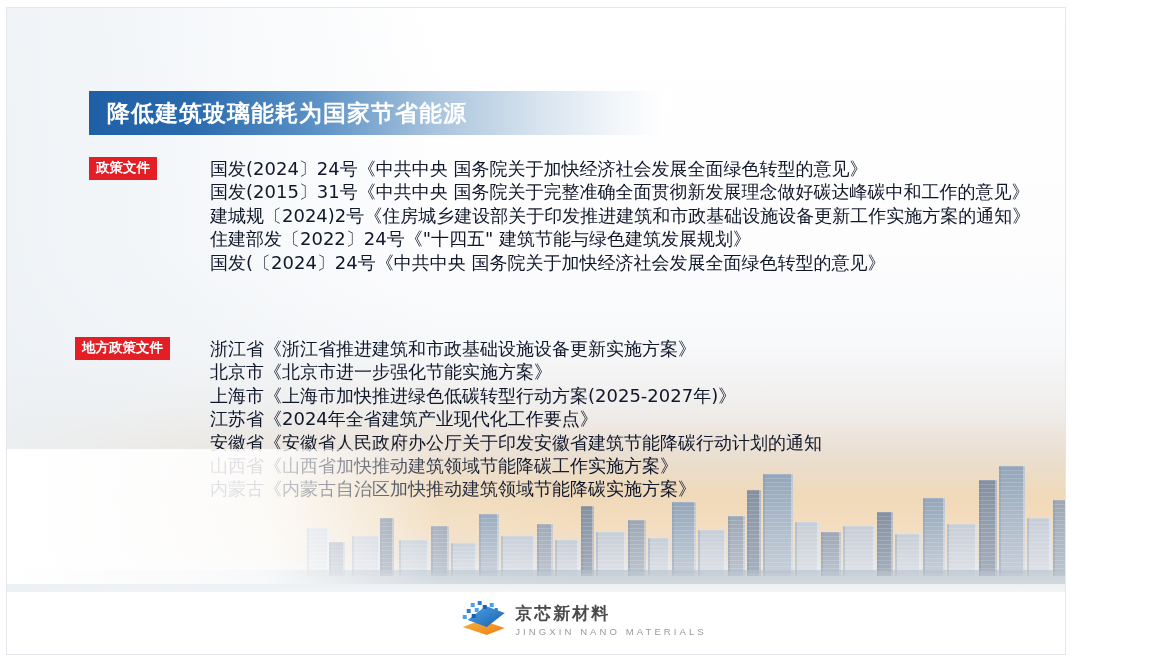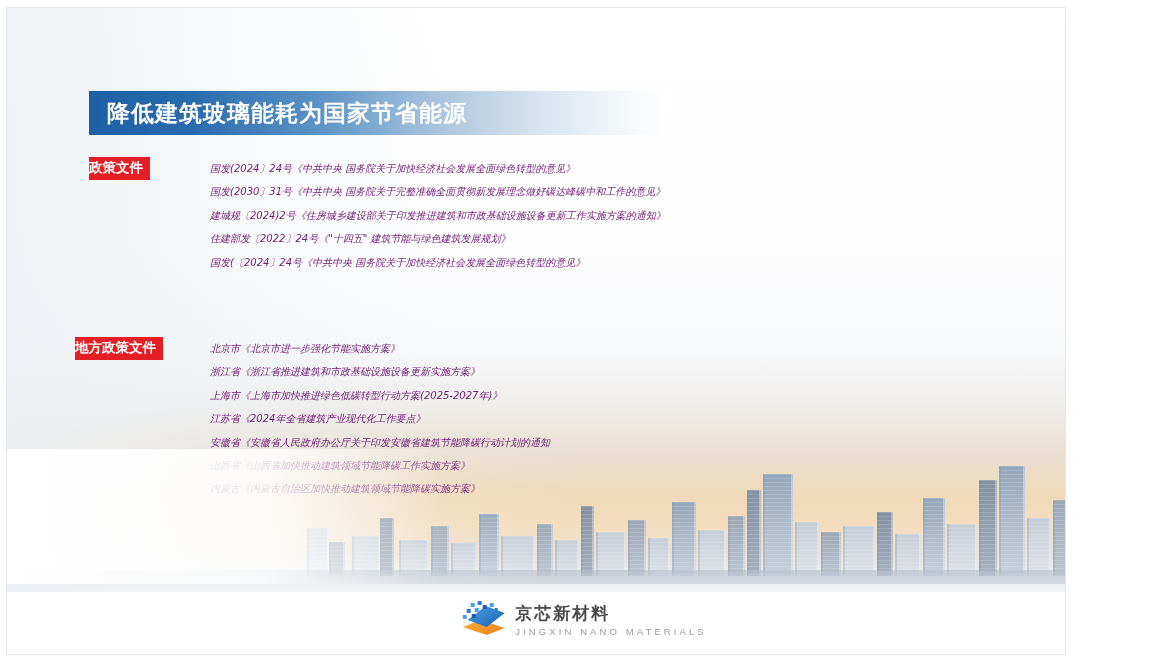--- a/index.html
+++ b/index.html
@@ -142,34 +142,33 @@
   .sec-row { position: relative; }
   .badge {
     position: absolute;
     left: 0;
     top: 0;
     background: #e31f25;
     color: #ffffff;
     font-size: 13.5px;
     font-weight: bold;
     line-height: 1;
-    padding: 4px 7px 5px 0;
+    padding: 4px 7px 5px 7px;
     white-space: nowrap;
     font-family: "DejaVu Sans", "Liberation Sans", sans-serif;
   }
   .badge.wide { left: -14px; }
 
   .lines {
     margin-left: 121px;
-    font-size: 10px;
-    color: #701a75;
+    font-size: 18px;
+    color: #0f172a;
     line-height: 23.4px;
     white-space: nowrap;
     font-family: "DejaVu Sans", "Liberation Sans", sans-serif;
-    font-style: italic;
   }
   .line { height: 23.4px; }
 
   
   .footer {
     position: absolute;
     left: 0;
     bottom: 0;
     width: 1151px;
     height: 62px;
@@ -255,34 +254,34 @@
 
   <div class="title-bar">
     <div class="title-text">降低建筑玻璃能耗为国家节省能源</div>
   </div>
 
   <div class="section" id="section-policy">
     <div class="sec-row">
       <div class="badge">政策文件</div>
       <div class="lines">
         <div class="line">国发(2024〕24号《中共中央 国务院关于加快经济社会发展全面绿色转型的意见》</div>
-        <div class="line">国发(2030〕31号《中共中央 国务院关于完整准确全面贯彻新发展理念做好碳达峰碳中和工作的意见》</div>
+        <div class="line">国发(2015〕31号《中共中央 国务院关于完整准确全面贯彻新发展理念做好碳达峰碳中和工作的意见》</div>
         <div class="line">建城规〔2024)2号《住房城乡建设部关于印发推进建筑和市政基础设施设备更新工作实施方案的通知》</div>
         <div class="line">住建部发〔2022〕24号《"十四五" 建筑节能与绿色建筑发展规划》</div>
         <div class="line">国发(〔2024〕24号《中共中央 国务院关于加快经济社会发展全面绿色转型的意见》</div>
       </div>
     </div>
   </div>
 
   <div class="section" id="section-local">
     <div class="sec-row">
       <div class="badge wide">地方政策文件</div>
       <div class="lines">
+        <div class="line">浙江省《浙江省推进建筑和市政基础设施设备更新实施方案》</div>
         <div class="line">北京市《北京市进一步强化节能实施方案》</div>
-        <div class="line">浙江省《浙江省推进建筑和市政基础设施设备更新实施方案》</div>
         <div class="line">上海市《上海市加快推进绿色低碳转型行动方案(2025-2027年)》</div>
         <div class="line">江苏省《2024年全省建筑产业现代化工作要点》</div>
         <div class="line">安徽省《安徽省人民政府办公厅关于印发安徽省建筑节能降碳行动计划的通知</div>
         <div class="line">山西省《山西省加快推动建筑领域节能降碳工作实施方案》</div>
         <div class="line">内蒙古《内蒙古自治区加快推动建筑领域节能降碳实施方案》</div>
       </div>
     </div>
   </div>
 
   <div class="footer">

